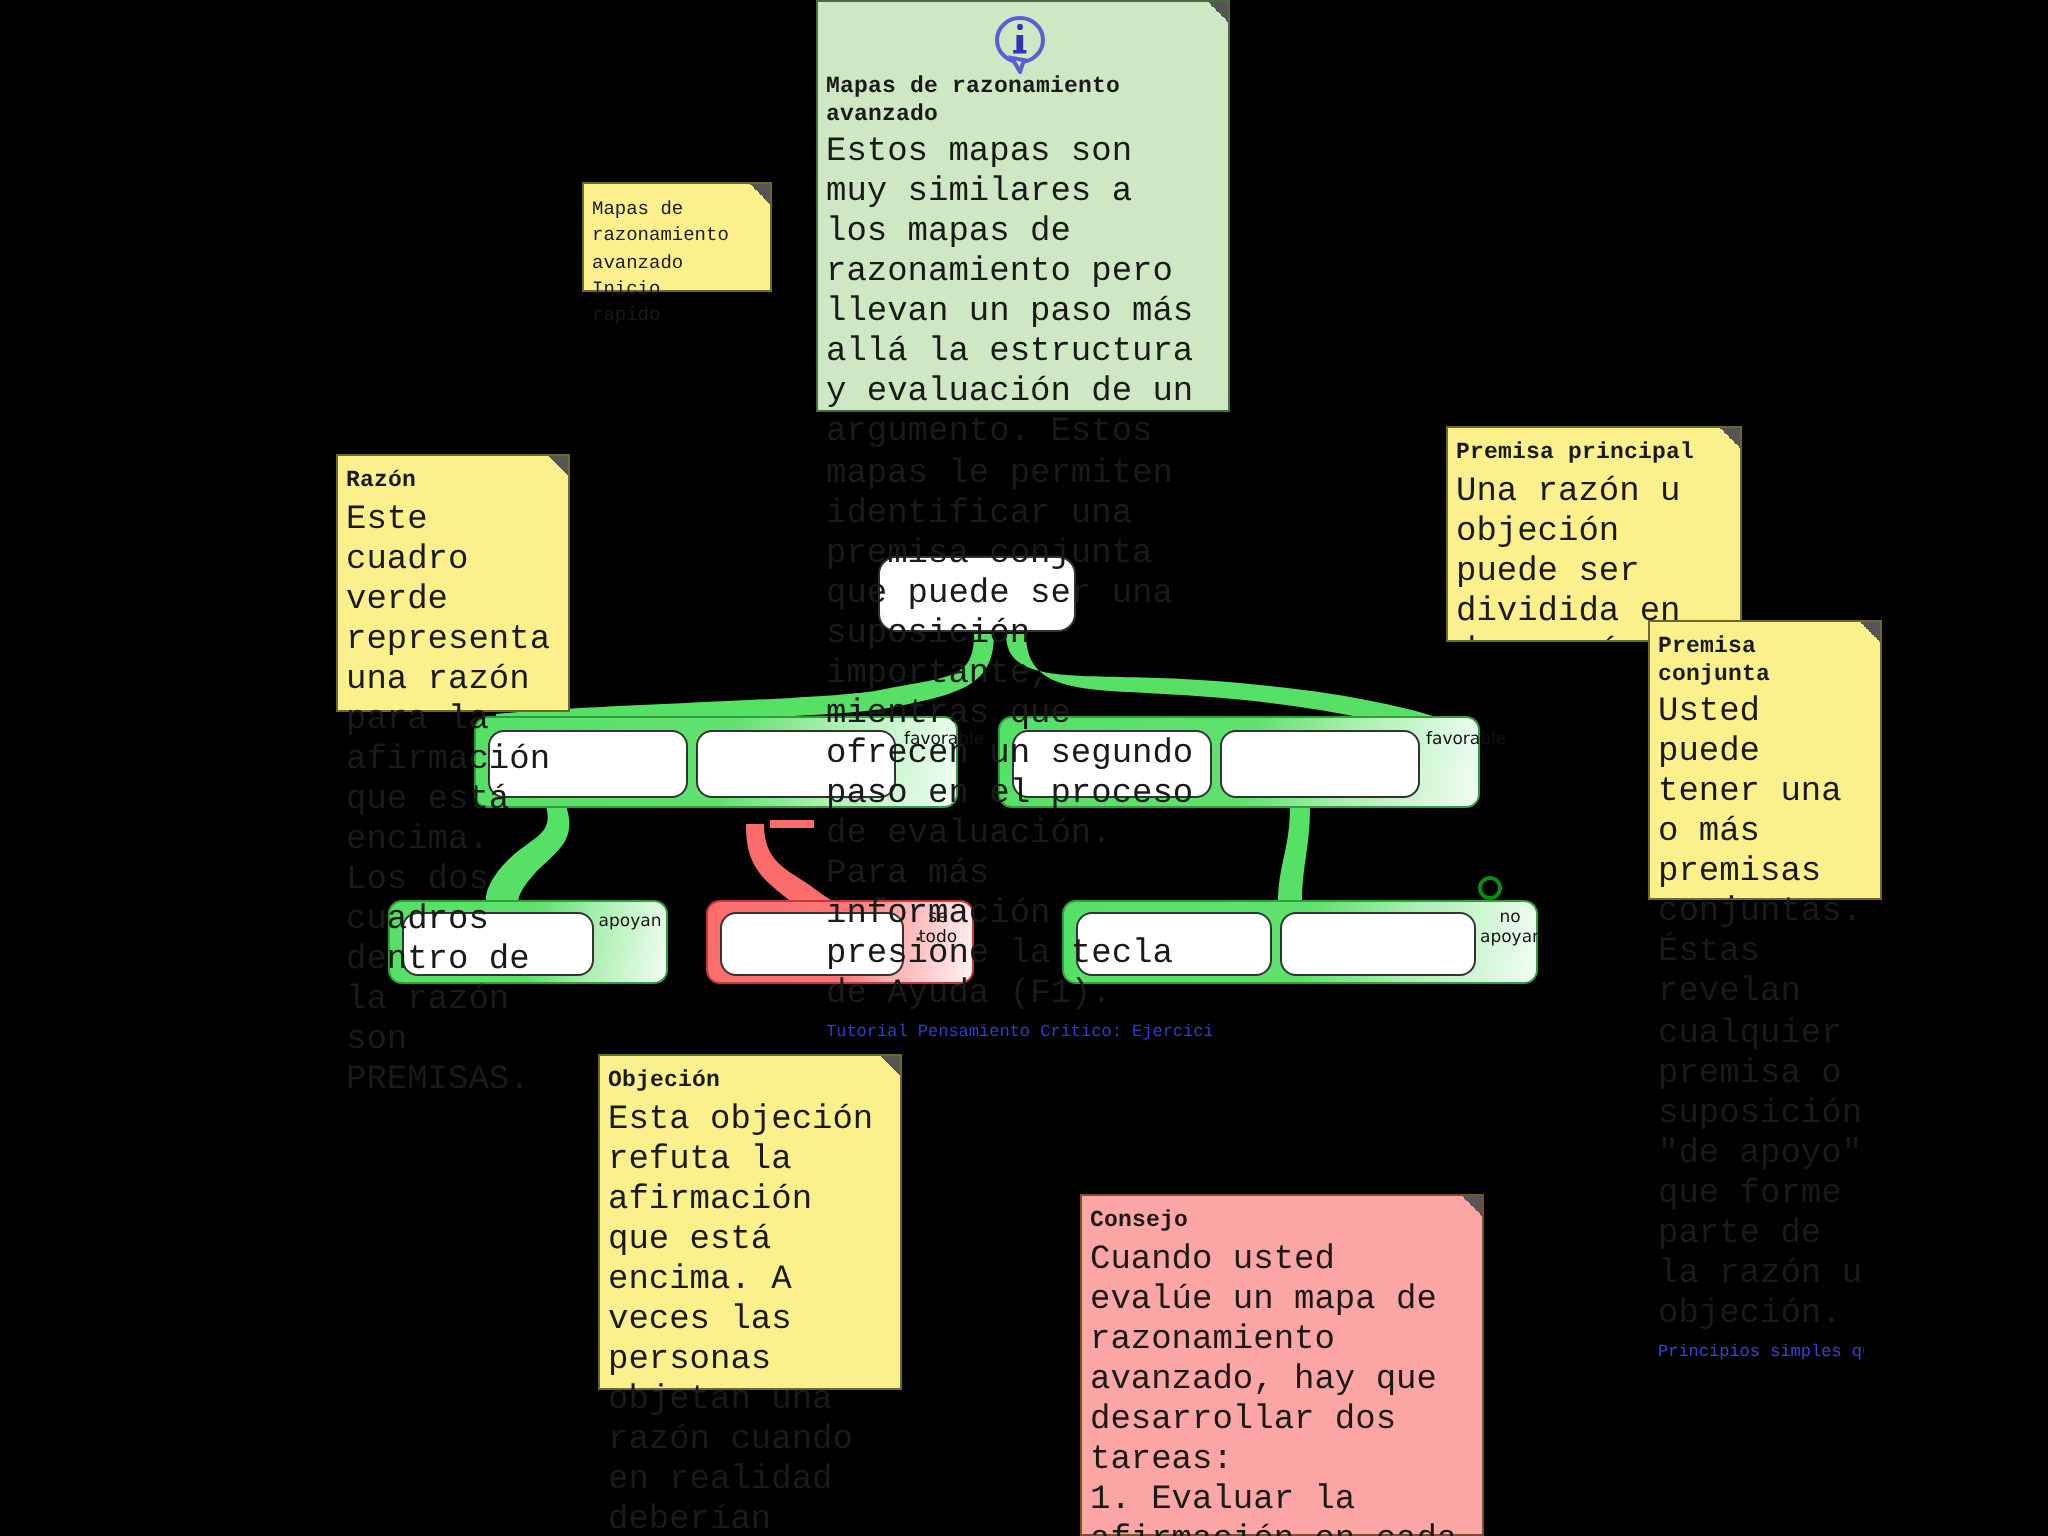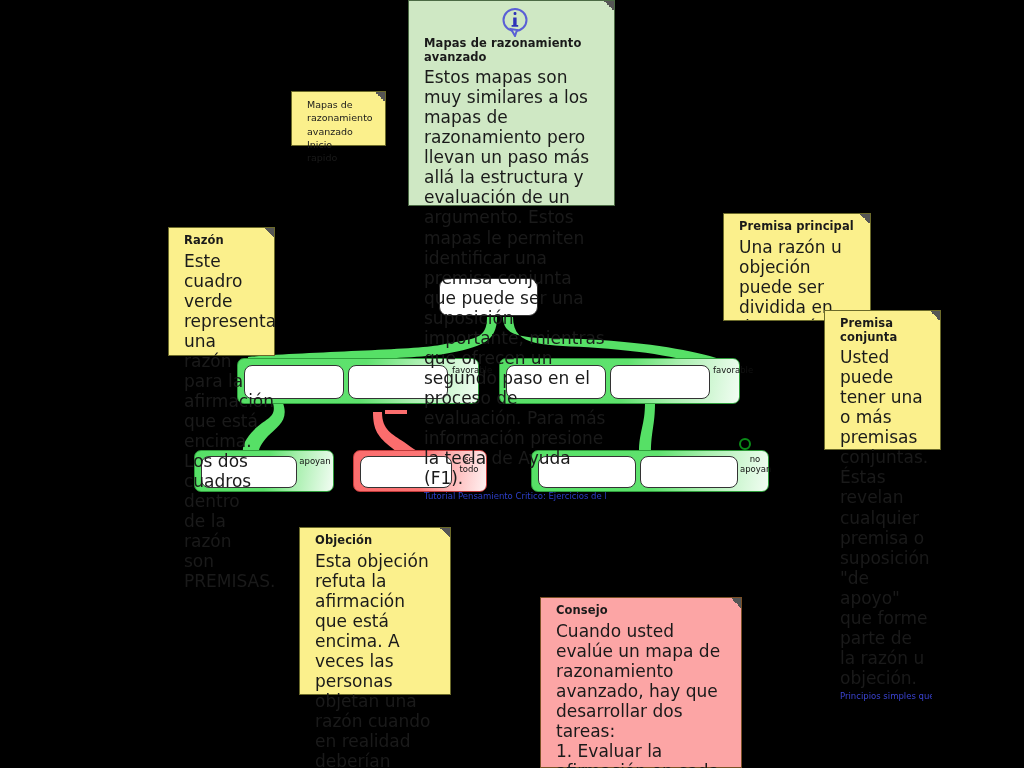--- a/index.html
+++ b/index.html
@@ -2,21 +2,21 @@
 <html><head>
 <meta charset="utf-8">
 <title>Mapa de razonamiento avanzado</title>
 <style>
   html,body{margin:0;padding:0;background:#000;}
   body{width:1024px;height:768px;position:relative;overflow:hidden;
        font-family:"DejaVu Sans","Liberation Sans",sans-serif;}
 
   
   .note{position:absolute;box-sizing:border-box;border:1px solid #2b2b00;
-        padding:6px 8px 4px 15px;line-height:1.18;color:#1a1a1a;}
+        padding:6px 8px 4px 4px;line-height:1.18;color:#1a1a1a;font-family:Liberation Mono, monospace;}
   .note.yellow{background:#fbf08c;border-color:#6b6a2a;margin-left:44px;}
   .note.green{background:#cfe8c4;border-color:#4c6b45;}
   .note.orange{background:#fca5a5;border-color:#7a5026;}
   .note .fold{position:absolute;top:0;right:0;width:10px;height:10px;
         background:linear-gradient(225deg,#555 0 50%,transparent 50% 100%);}
   .note .ttl{font-weight:bold;font-size:11.5px;margin:0 0 3px 0;letter-spacing:.1px;}
   .note .bdy{font-size:17px;white-space:pre-line;}
   .note .lnk{font-size:8.5px;color:#3a43d0;margin-top:3px;
         overflow:hidden;white-space:nowrap;text-overflow:clip;}
   .note.green .lnk{color:#2d3fc9;}
@@ -124,21 +124,21 @@
       <path d="M9 22 L13 29 L15 23 Z" fill="#cfe8c4" stroke="#5a5fd6" stroke-width="2"></path>
       <rect x="11.6" y="5" width="2.8" height="3" rx="1" fill="#2f34b8"></rect>
       <path d="M11.2 10.5 h3.4 v7.5 h1.6 v1.8 h-6.6 v-1.8 h1.6 z" fill="#2f34b8"></path>
     </svg>
   </div>
   <div class="ttl">Mapas de razonamiento avanzado</div>
   <div class="bdy">Estos mapas son muy similares a los mapas de razonamiento pero llevan un paso más allá la estructura y evaluación de un argumento. Estos mapas le permiten identificar una premisa conjunta que puede ser una suposición importante, mientras que ofrecen un segundo paso en el proceso de evaluación. Para más información presione la tecla de Ayuda (F1).</div>
   <div class="lnk">Tutorial Pensamiento Critico: Ejercicios de la sección ...</div>
 </div>
 
-<div class="note yellow" style="left:124px;top:227px;width:107px;height:129px;">
+<div class="note yellow" style="left:124px;top:227px;width:117px;height:129px;">
   <div class="fold"></div>
   <div class="ttl">Razón</div>
   <div class="bdy">Este cuadro verde representa una razón para la afirmación que está encima. Los dos cuadros dentro de la razón son PREMISAS.</div>
 </div>
 
 <div class="note yellow" style="left:679px;top:213px;width:148px;height:108px;overflow:hidden;">
   <div class="fold"></div>
   <div class="ttl">Premisa principal</div>
   <div class="bdy">Una razón u objeción puede ser dividida en dos o más premisas. La premisa principal es el aspecto más importante de la razón u objeción.</div>
 

